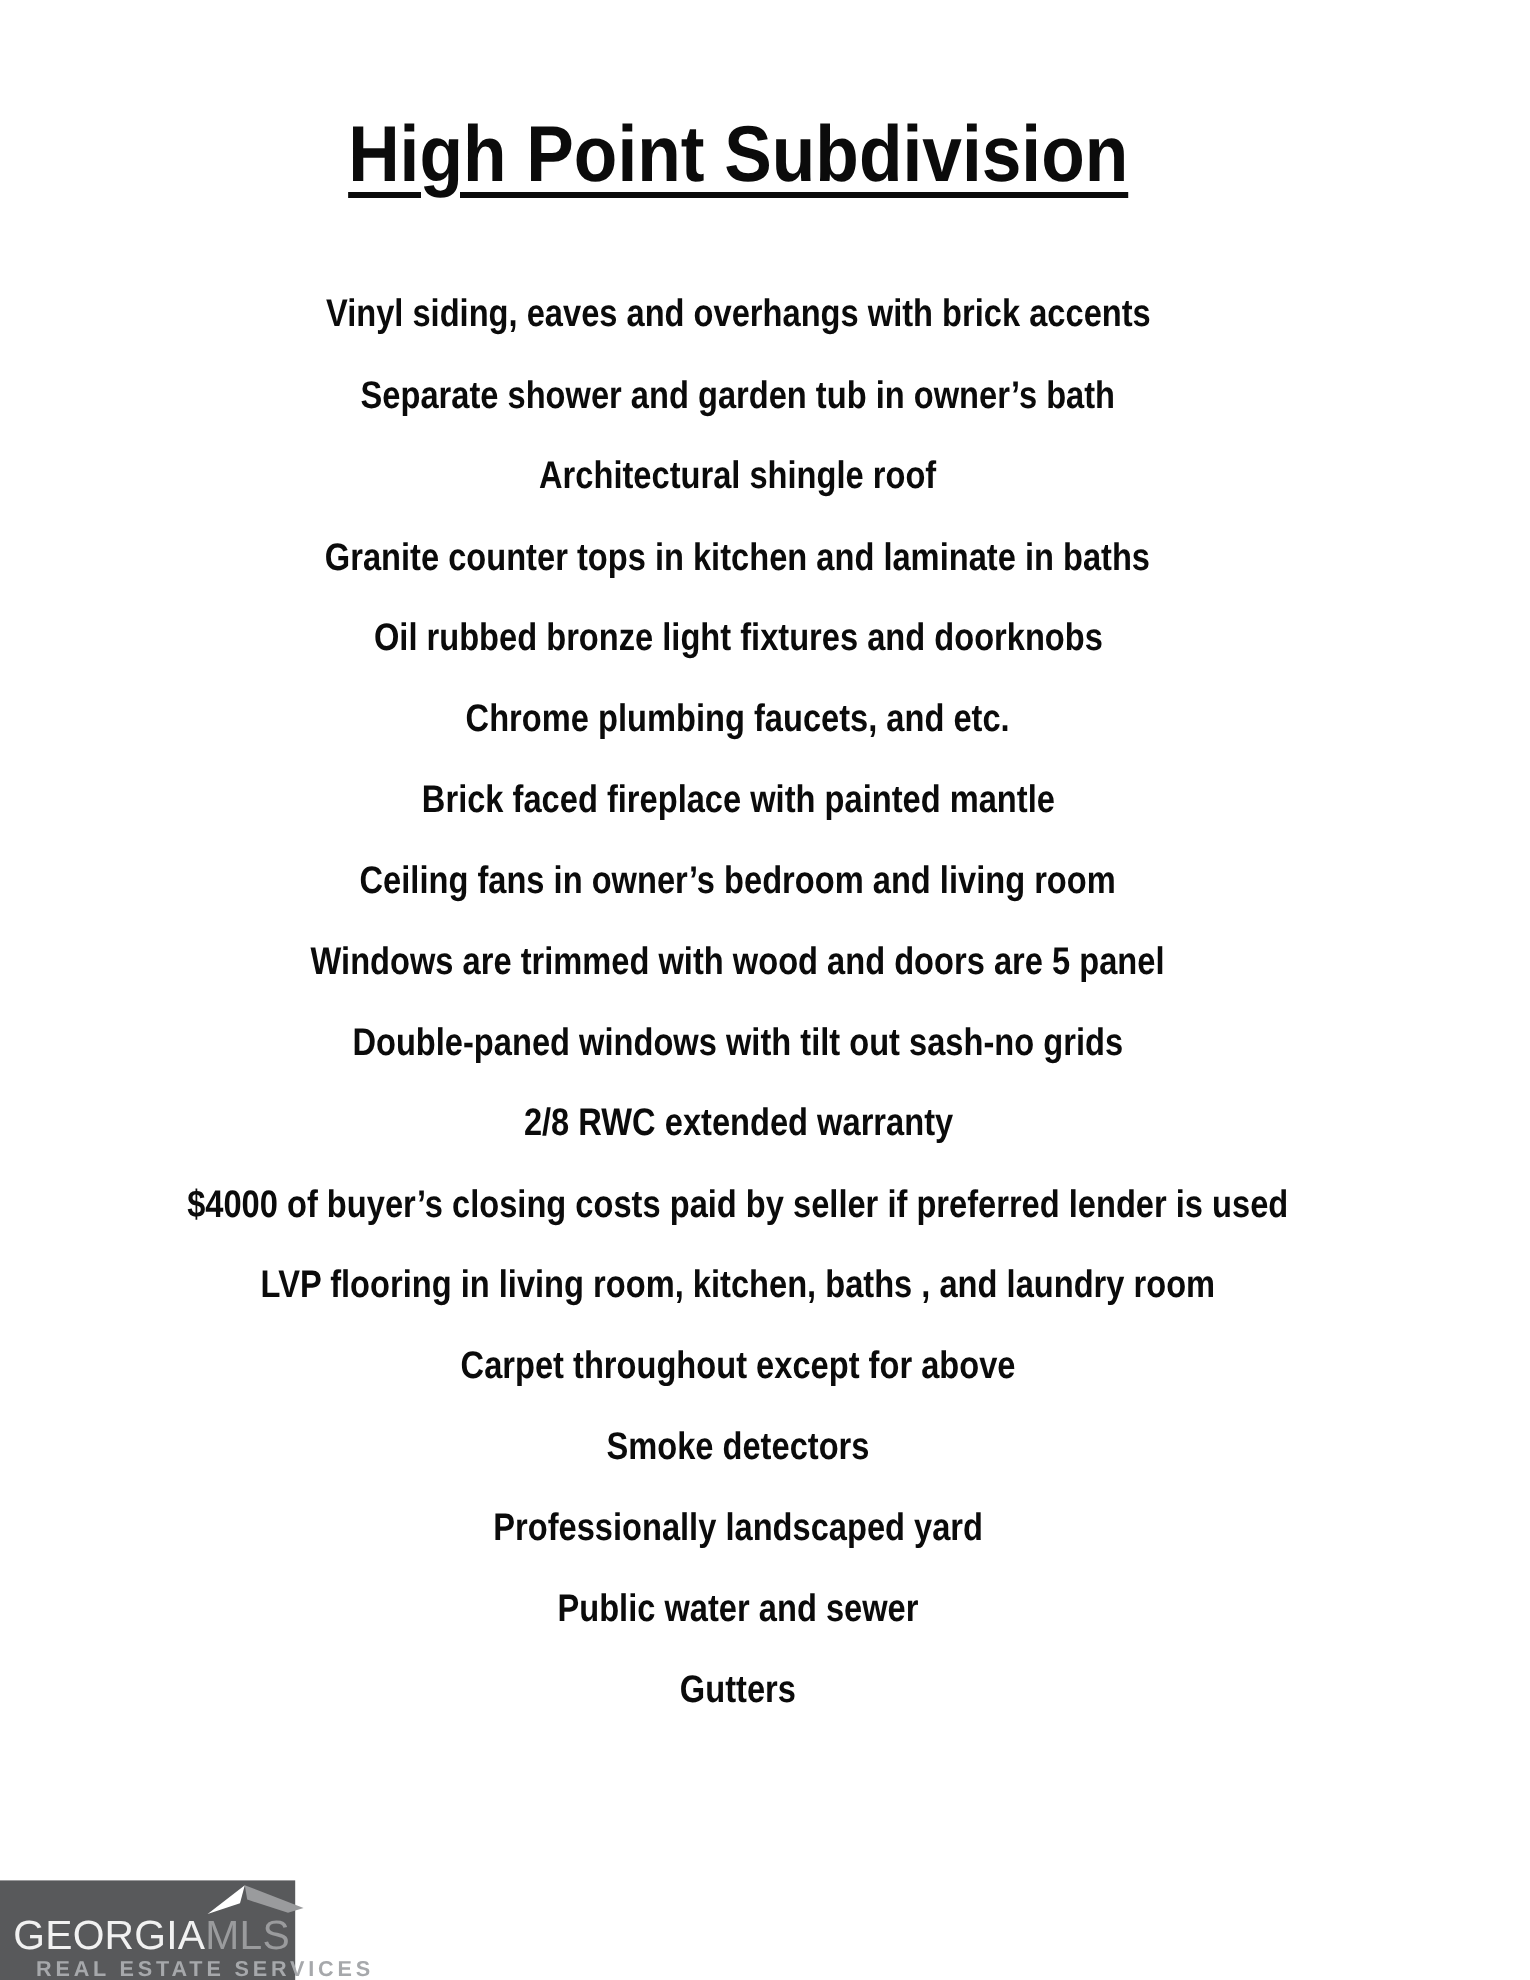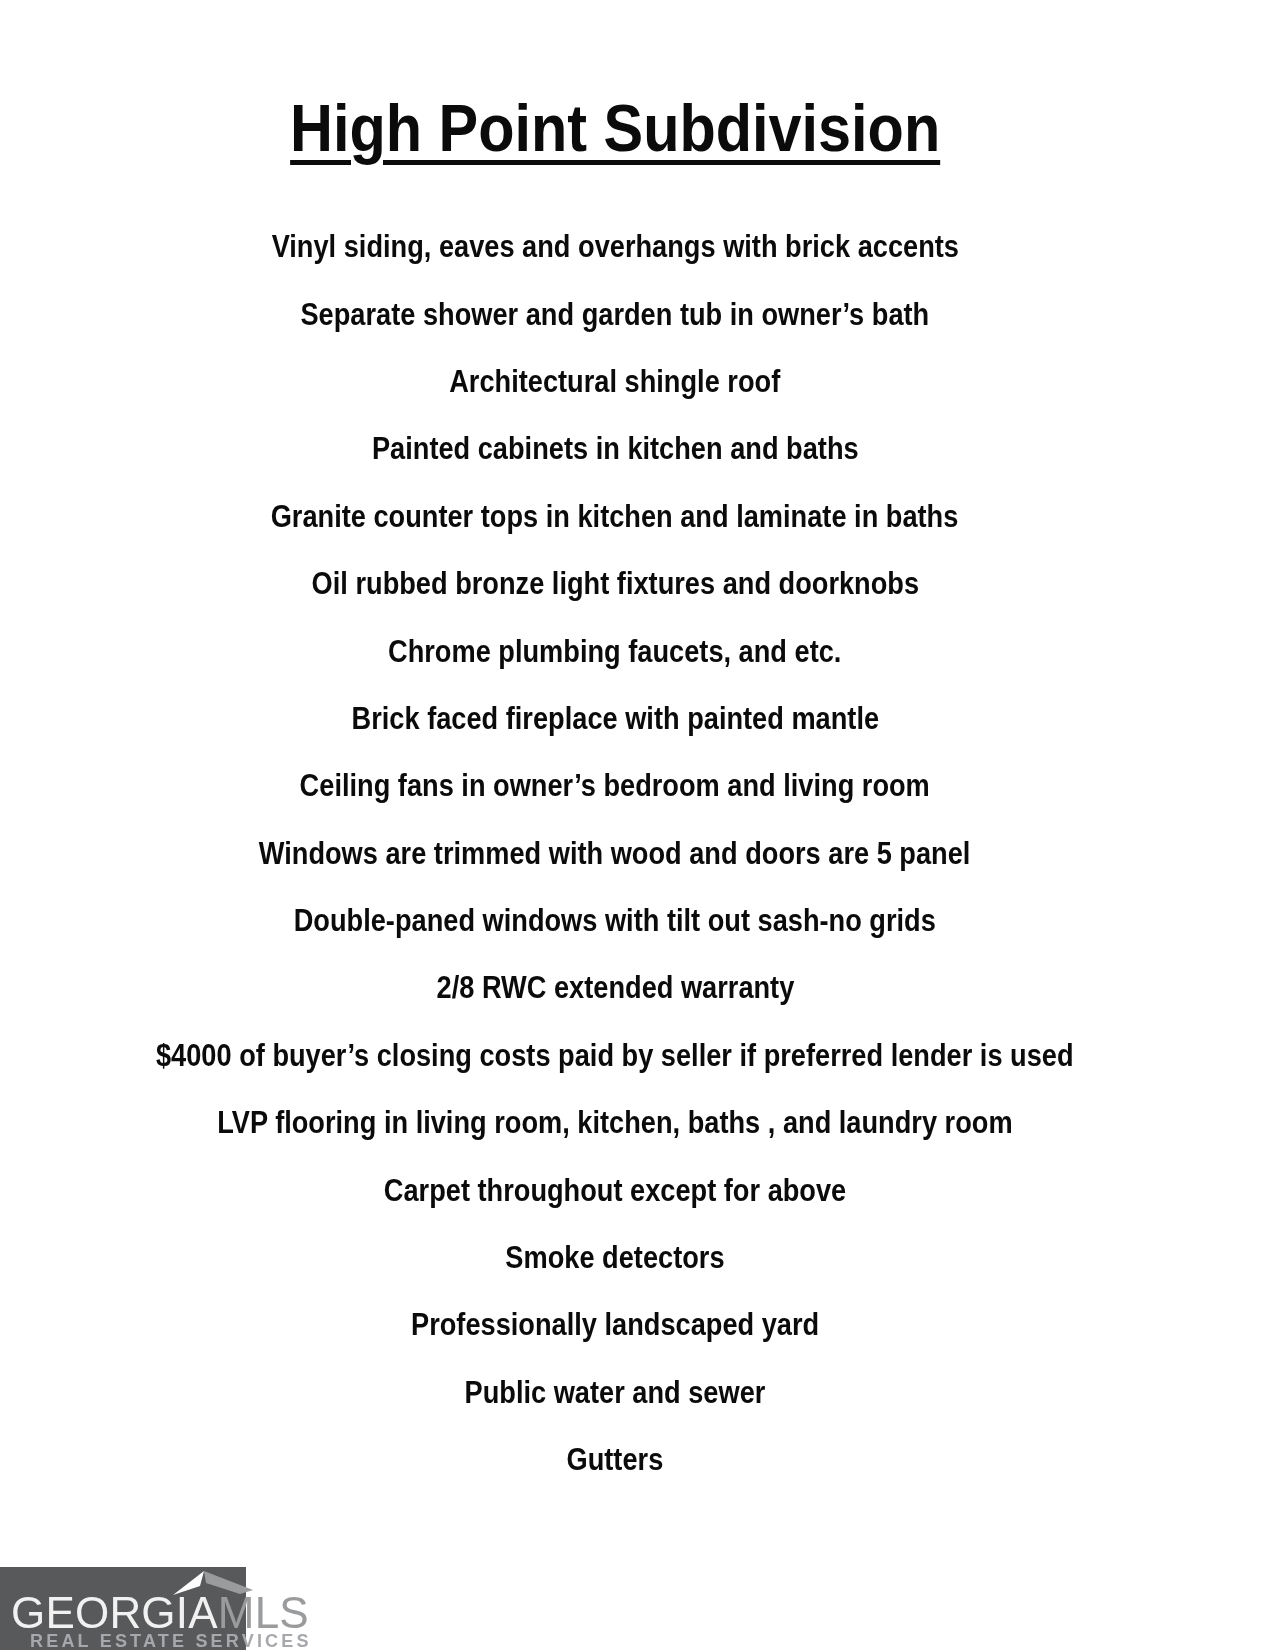--- a/index.html
+++ b/index.html
@@ -40,21 +40,21 @@
   
   .features {
     position: absolute;
     top: 213px;
     left: 0;
     width: 1230px;
   }
   .feature-line {
     height: 67.4px;
     display: flex;
-    align-items: center;
+    align-items: flex-end;
     justify-content: center;
   }
   .feature-line span {
     font-size: 32px;
     font-weight: bold;
     white-space: nowrap;
     transform: scaleX(0.85);
     transform-origin: center;
   }
   
@@ -67,21 +67,21 @@
   }
   .logo .roof {
     position: absolute;
     left: 167px;
     top: 2px;
   }
   .logo .brand {
     position: absolute;
     left: 11px;
     top: 29px;
-    font-size: 44px;
+    font-size: 34px;
     line-height: 34px;
     font-weight: normal;
     white-space: nowrap;
     letter-spacing: 0.2px;
   }
   .logo .tagline {
     position: absolute;
     left: 30px;
     top: 64px;
     font-size: 18px;
@@ -101,23 +101,20 @@
 
   <div class="features">
       <div class="feature-line">
         <span>Vinyl siding, eaves and overhangs with brick accents</span>
       </div>
       <div class="feature-line">
         <span>Separate shower and garden tub in owner’s bath</span>
       </div>
       <div class="feature-line">
         <span>Architectural shingle roof</span>
-      </div>
-      <div class="feature-line">
-        <span>Painted cabinets in kitchen and baths</span>
       </div>
       <div class="feature-line">
         <span>Granite counter tops in kitchen and laminate in baths</span>
       </div>
       <div class="feature-line">
         <span>Oil rubbed bronze light fixtures and doorknobs</span>
       </div>
       <div class="feature-line">
         <span>Chrome plumbing faucets, and etc.</span>
       </div>

